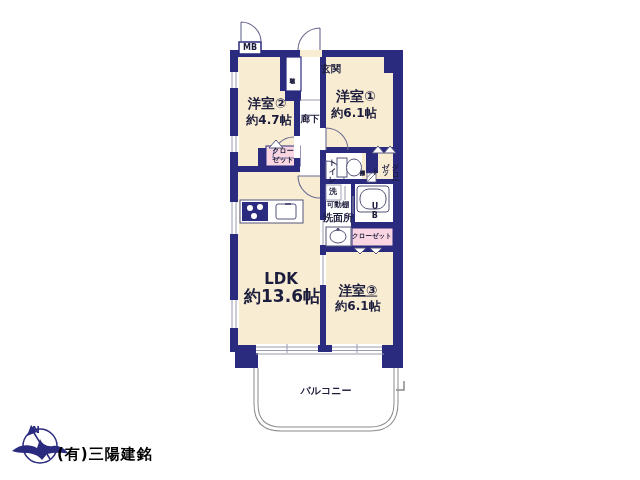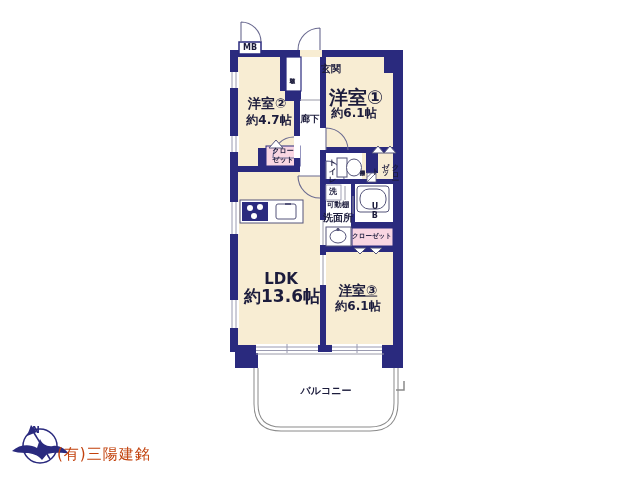--- a/index.html
+++ b/index.html
@@ -4,21 +4,21 @@
 <style>
   html,body{margin:0;padding:0;background:#fff;}
   #canvas{position:relative;width:531px;height:480px;background:#ffffff;overflow:hidden;
           font-family:"DejaVu Sans","Liberation Sans",sans-serif;}
   svg{position:absolute;left:0;top:0;}
   .lbl{position:absolute;color:#1c1c3c;white-space:nowrap;transform:translate(-50%,-50%);
        text-align:center;font-weight:700;line-height:1.1;}
   .vt{writing-mode:vertical-rl;text-orientation:upright;white-space:normal;word-break:break-all;}
   .wrap{white-space:normal;word-break:break-all;}
   .company{position:absolute;left:57px;top:446px;transform:none;text-align:right;
-           font-size:15px;letter-spacing:1px;color:#c2410c;font-weight:400;}
+           font-size:15px;letter-spacing:1px;color:#000000;font-weight:700;}
 </style>
 </head>
 <body>
 
 <div id="canvas">
 
 <svg width="640" height="480" viewBox="0 0 640 480">
 
   <g>
     <rect x="230" y="50" width="173" height="302" fill="#f8edd3"></rect>
@@ -169,21 +169,21 @@
 </svg>
 
 <div class="lbl" style="left:250px;top:48px;font-size:8px;">MB</div>
 <div class="lbl" style="left:311px;top:68px;font-size:10px;padding-left:40px;">玄関</div>
 <div class="lbl vt" style="left:293px;top:74px;font-size:5.5px;">下駄箱</div>
 <div class="lbl" style="left:310px;top:119px;font-size:9.5px;">廊下</div>
 
 <div class="lbl" style="left:267px;top:103px;font-size:13.5px;">洋室②</div>
 <div class="lbl" style="left:269px;top:121px;font-size:12px;">約4.7帖</div>
 
-<div class="lbl" style="left:356px;top:97px;font-size:19px;">洋室①</div>
+<div class="lbl" style="left:356px;top:97px;font-size:14px;">洋室①</div>
 <div class="lbl" style="left:354px;top:114px;font-size:12px;">約6.1帖</div>
 
 <div class="lbl wrap" style="left:283px;top:156px;font-size:7px;width:23px;line-height:9px;">クローゼット</div>
 <div class="lbl vt" style="left:332px;top:167px;font-size:7.5px;height:26px;">トイレ</div>
 <div class="lbl vt" style="left:363px;top:166px;font-size:5.5px;height:20px;">吊戸棚</div>
 <div class="lbl vt" style="left:385px;top:167px;font-size:7.5px;height:25px;line-height:10px;">クローゼット</div>
 
 <div class="lbl" style="left:333px;top:192px;font-size:8px;">洗</div>
 <div class="lbl" style="left:338px;top:205px;font-size:7.5px;">可動棚</div>
 <div class="lbl" style="left:338px;top:217px;font-size:10px;">洗面所</div>

